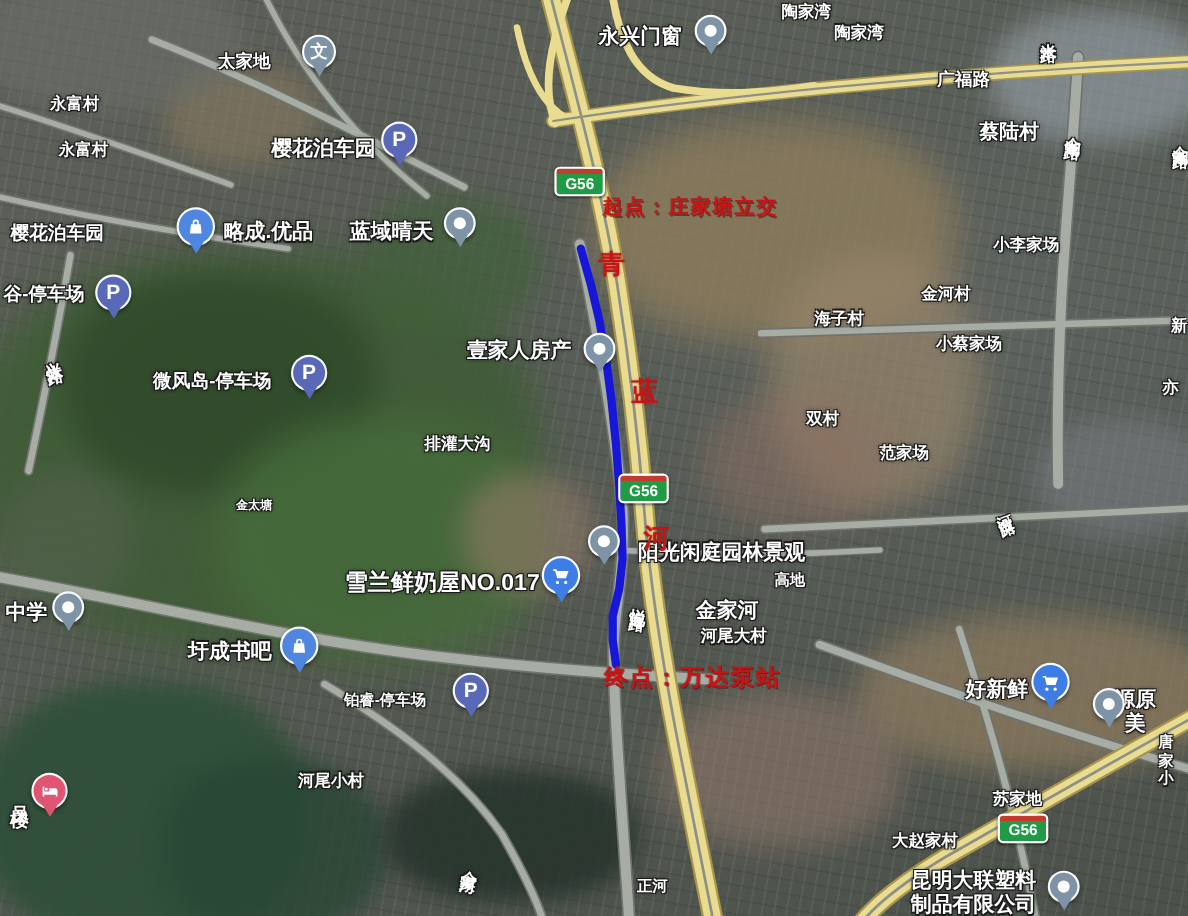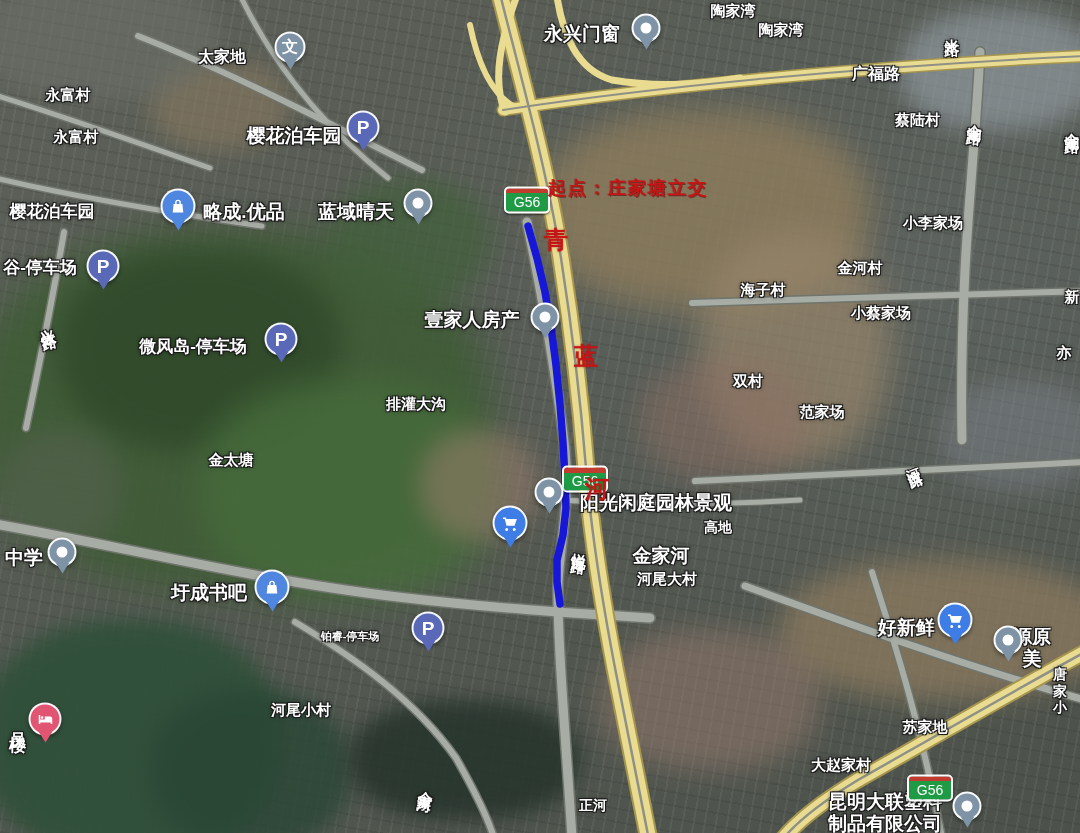--- a/index.html
+++ b/index.html
@@ -29,23 +29,23 @@
     position:absolute;z-index:40;font-weight:bold;letter-spacing:2px;
     transform:translate(-50%,-50%);white-space:nowrap;
     text-shadow:1px 1px 0 rgba(90,0,0,.55),-1px 0 0 rgba(150,20,20,.4);
   }
   #start-annotation{left:628px;top:188px;font-size:18px;}
   #end-annotation{left:630px;top:616px;font-size:21px;}
   .g56{
     position:absolute;z-index:35;transform:translate(-50%,-50%);
     width:46px;height:27px;border:2px solid #fff;border-radius:5px;box-sizing:border-box;
     background:linear-gradient(180deg,#c23b2f 0 5px,#1f9a45 5px);
-    color:#fff;font-weight:normal;font-size:14px;text-align:center;
+    color:#fff;font-weight:bold;font-size:14px;text-align:center;
     display:flex;align-items:flex-end;justify-content:center;line-height:1;
-    padding-bottom:3px;box-shadow:0 1px 2px rgba(0,0,0,.5);margin-top:35px;
+    padding-bottom:3px;box-shadow:0 1px 2px rgba(0,0,0,.5);
   }
   .pin{
     position:absolute;z-index:50;border-radius:50%;
     display:flex;align-items:center;justify-content:center;
     transform:translate(-50%,-50%);
     border:2px solid rgba(255,255,255,.95);box-sizing:border-box;
     box-shadow:0 2px 4px rgba(0,0,0,.45);
     background:var(--pc,#7e93a6);
   }
   .pin::after{
@@ -126,20 +126,21 @@
         <path d="M499,-10 C519,70 547,170 561,258 C575,348 582,418 586,468 C591,530 602,600 615,668 C627,728 639,788 649,840" stroke-width="2.5"></path>
         <path d="M1085,652 C1005,696 925,742 858,780 C825,800 798,820 782,840" stroke-width="2.5"></path>
         <path d="M503,110 C640,89 850,67 1085,56" stroke-width="2"></path>
       </g>
 
       <polyline id="route" points="528,226 537,258 545,292 551,327 556,365 560,404 563,443 565,478 566,508 563,535 557,560 557,582 560,604" stroke="#1717d8" stroke-width="7.5" stroke-linejoin="round"></polyline>
     </g>
   </svg>
 
   <div class="ann" id="start-annotation" style="color: rgb(200, 20, 20);">起点：庄家塘立交</div>
+  <div class="ann" id="end-annotation" style="color: rgb(200, 20, 20);">终点：万达泵站</div>
 
 <div class="patch" style="left: -30px; top: 230px; width: 520px; height: 360px; background: rgb(63, 92, 54); border-radius: 45%; filter: blur(18px); opacity: 0.9;"></div>
     <div class="patch" style="left: 60px; top: 250px; width: 280px; height: 200px; background: rgb(46, 72, 41); border-radius: 45%; filter: blur(14px); opacity: 0.8;"></div>
     <div class="patch" style="left: 200px; top: 380px; width: 300px; height: 220px; background: rgb(70, 107, 59); border-radius: 45%; filter: blur(16px); opacity: 0.85;"></div>
     <div class="patch" style="left: 330px; top: 180px; width: 160px; height: 120px; background: rgb(65, 96, 58); border-radius: 45%; filter: blur(12px); opacity: 0.7;"></div>
     <div class="patch" style="left: -20px; top: 620px; width: 300px; height: 240px; background: rgb(48, 80, 58); border-radius: 45%; filter: blur(10px); opacity: 0.95;"></div>
     <div class="patch" style="left: 150px; top: 690px; width: 200px; height: 160px; background: rgb(41, 70, 53); border-radius: 45%; filter: blur(10px); opacity: 0.8;"></div>
     <div class="patch" style="left: 540px; top: 110px; width: 330px; height: 200px; background: rgb(141, 124, 92); border-radius: 45%; filter: blur(16px); opacity: 0.8;"></div>
     <div class="patch" style="left: 700px; top: 230px; width: 190px; height: 230px; background: rgb(151, 133, 106); border-radius: 45%; filter: blur(16px); opacity: 0.7;"></div>
     <div class="patch" style="left: 780px; top: 560px; width: 330px; height: 140px; background: rgb(141, 123, 95); border-radius: 45%; filter: blur(14px); opacity: 0.75;"></div>
@@ -153,42 +154,43 @@
     <div class="patch" style="left: 940px; top: 380px; width: 160px; height: 110px; background: rgb(125, 130, 137); border-radius: 45%; filter: blur(12px); opacity: 0.5;"></div>
     <div class="patch" style="left: 0px; top: 430px; width: 120px; height: 120px; background: rgb(85, 98, 79); border-radius: 45%; filter: blur(12px); opacity: 0.6;"></div>
     <div class="lbl" style="left: 222px; top: 57px; font-size: 16px;">太家地</div>
     <div class="lbl" style="left: 68px; top: 95px; font-size: 15px;">永富村</div>
     <div class="lbl" style="left: 76px; top: 137px; font-size: 15px;">永富村</div>
     <div class="lbl" style="left: 294px; top: 136px; font-size: 19px;">樱花泊车园</div>
     <div class="lbl" style="left: 733px; top: 11px; font-size: 15px;">陶家湾</div>
     <div class="lbl" style="left: 781px; top: 30px; font-size: 15px;">陶家湾</div>
     <div class="lbl" style="left: 582px; top: 34px; font-size: 19px;">永兴门窗</div>
     <div class="lbl" style="left: 876px; top: 74px; font-size: 16px;">广福路</div>
-    <div class="lbl" style="left: 894px; top: 120px; font-size: 15px; padding-left: 47px;">蔡陆村</div>
+    <div class="lbl" style="left: 894px; top: 120px; font-size: 18px; padding-left: 47px;">蔡陆村</div>
     <div class="lbl" style="left: 933px; top: 223px; font-size: 15px;">小李家场</div>
     <div class="lbl" style="left: 860px; top: 268px; font-size: 15px;">金河村</div>
     <div class="lbl" style="left: 763px; top: 290px; font-size: 15px;">海子村</div>
     <div class="lbl" style="left: 881px; top: 313px; font-size: 15px;">小蔡家场</div>
     <div class="lbl" style="left: 748px; top: 381px; font-size: 15px;">双村</div>
     <div class="lbl" style="left: 822px; top: 412px; font-size: 15px;">范家场</div>
     <div class="lbl" style="left: 52px; top: 212px; font-size: 17px;">樱花泊车园</div>
     <div class="lbl" style="left: 244px; top: 212px; font-size: 19px;">略成.优品</div>
     <div class="lbl" style="left: 356px; top: 212px; font-size: 19px;">蓝域晴天</div>
     <div class="lbl" style="left: 40px; top: 268px; font-size: 17px;">谷-停车场</div>
     <div class="lbl" style="left: 193px; top: 347px; font-size: 17px;">微风岛-停车场</div>
     <div class="lbl" style="left: 416px; top: 404px; font-size: 15px;">排灌大沟</div>
     <div class="lbl" style="left: 472px; top: 320px; font-size: 19px;">壹家人房产</div>
-    <div class="lbl" style="left: 231px; top: 460px; font-size: 15px;">金太塘</div>
+    <div class="lbl" style="left: 231px; top: 460px; font-size: 11px;">金太塘</div>
+    <div class="lbl" style="left: 402px; top: 531px; font-size: 21px;">雪兰鲜奶屋NO.017</div>
     <div class="lbl" style="left: 656px; top: 503px; font-size: 19px;">阳光闲庭园林景观</div>
     <div class="lbl" style="left: 718px; top: 527px; font-size: 14px;">高地</div>
     <div class="lbl" style="left: 661px; top: 556px; font-size: 19px;">金家河</div>
     <div class="lbl" style="left: 667px; top: 579px; font-size: 15px;">河尾大村</div>
     <div class="lbl" style="left: 24px; top: 558px; font-size: 19px;">中学</div>
     <div class="lbl" style="left: 209px; top: 593px; font-size: 19px;">圩成书吧</div>
-    <div class="lbl" style="left: 350px; top: 636px; font-size: 11px;">铂睿-停车场</div>
+    <div class="lbl" style="left: 350px; top: 636px; font-size: 14px;">铂睿-停车场</div>
     <div class="lbl" style="left: 301px; top: 710px; font-size: 15px;">河尾小村</div>
     <div class="lbl" style="left: 906px; top: 628px; font-size: 19px;">好新鲜</div>
     <div class="lbl" style="left: 1032px; top: 648px; font-size: 19px;">源原美</div>
     <div class="lbl" style="left: 1060px; top: 691px; font-size: 14px;">唐家小</div>
     <div class="lbl" style="left: 925px; top: 727px; font-size: 15px;">苏家地</div>
     <div class="lbl" style="left: 841px; top: 765px; font-size: 15px;">大赵家村</div>
     <div class="lbl" style="left: 885px; top: 813px; font-size: 19px;">昆明大联塑料
 制品有限公司</div>
     <div class="lbl" style="left: 593px; top: 805px; font-size: 14px;">正河</div>
     <div class="lbl vert" style="left: 17px; top: 722px; font-size: 17px;">员楼</div>

